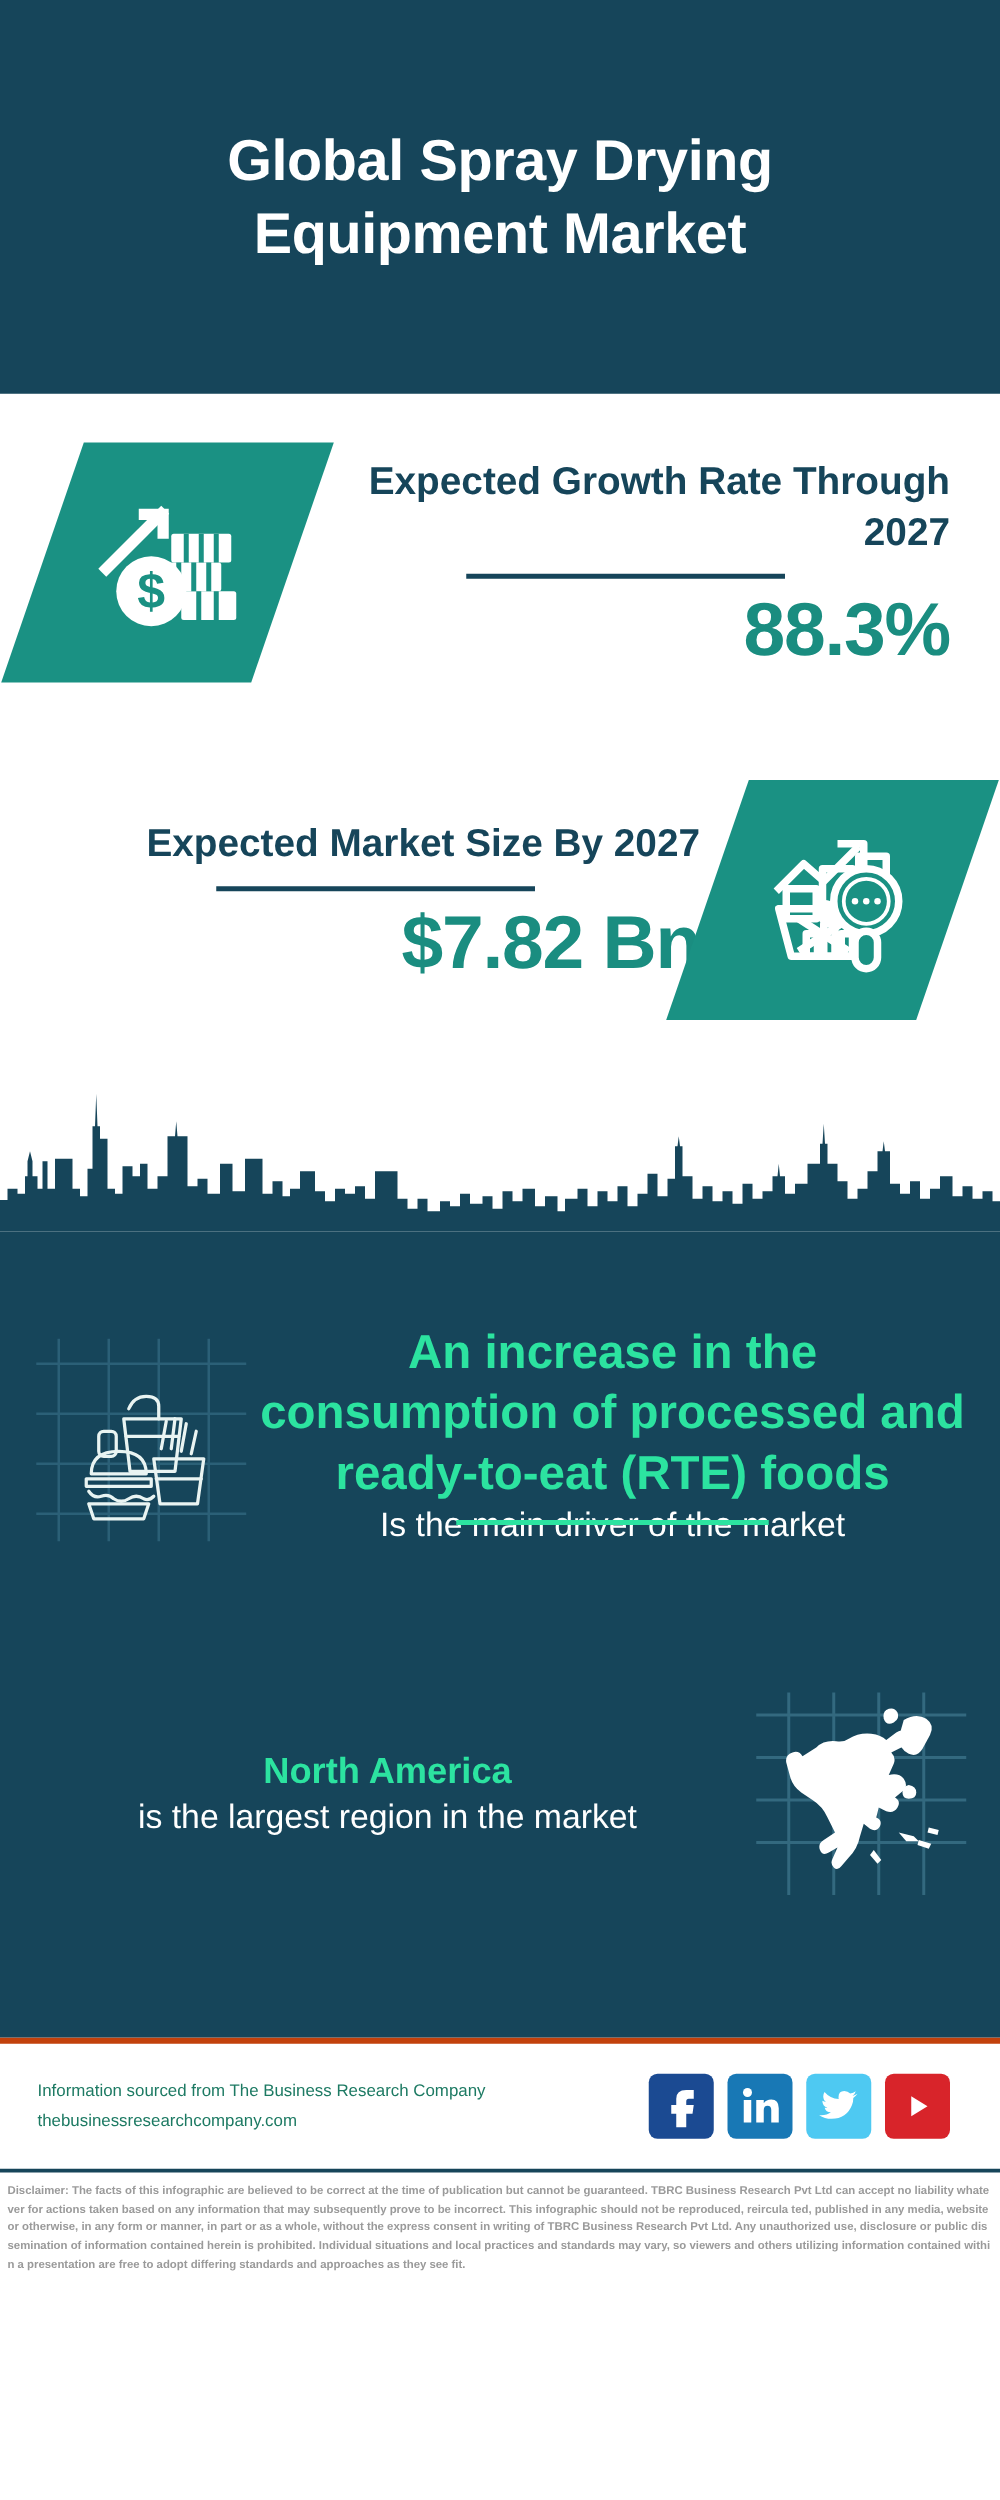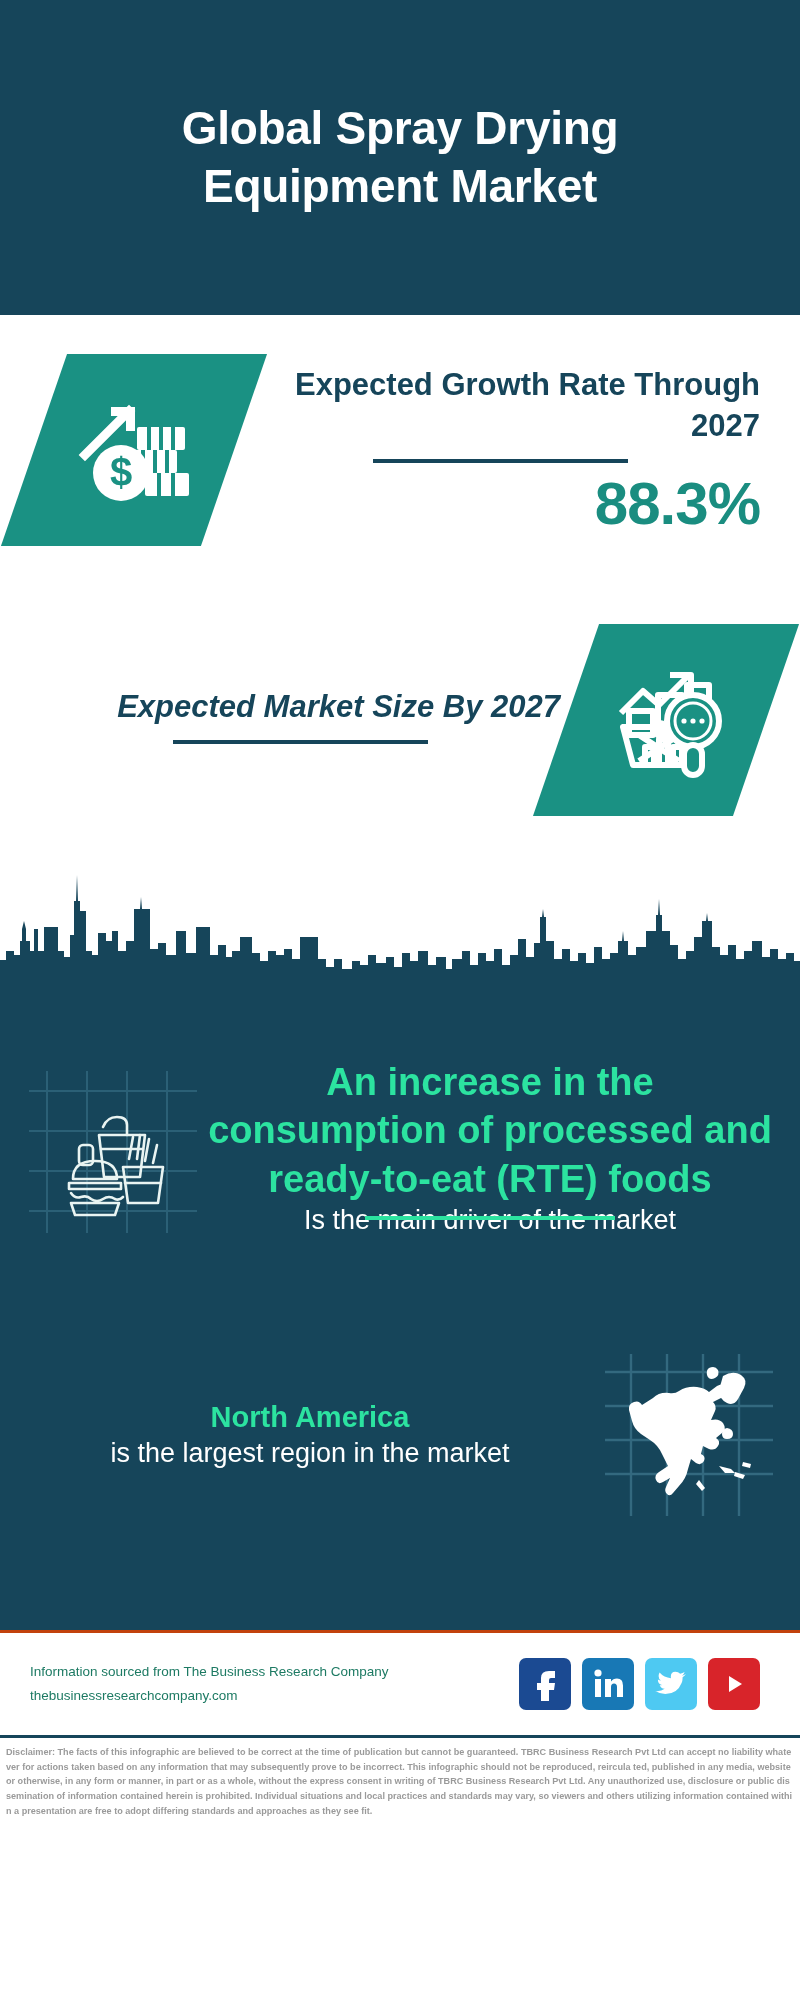--- a/index.html
+++ b/index.html
@@ -29,21 +29,21 @@
     letter-spacing:-0.3px;
   }
 
   
   .stat-row {
     display:flex; align-items:center;
     height:270px;
     padding:0 34px;
   }
   .stat-row.right { justify-content:flex-start; }
-  .stat-row.left  { justify-content:flex-start;font-style:italic; }
+  .stat-row.left  { justify-content:flex-start; }
 
   .icon-tile {
     width:200px; height:192px;
     background:#1a9183;
     transform:skewX(-19deg);
     display:flex; align-items:center; justify-content:center;
     flex:0 0 auto;
   }
   .icon-tile > svg { transform:skewX(19deg); }
 
@@ -105,21 +105,21 @@
     line-height:1.3;
   }
   .panel-divider {
     width:250px; height:4px; background:#2ce3a0;
     margin:0 auto;
     position:relative; top:-22px;
   }
 
   
   .footer {
-    border-top:3px solid #c2410c;
+    border-top:5px solid #c2410c;
     height:105px;
     display:flex; align-items:center;
     padding:0 30px;
     background:#fff;
   }
   .footer-text { flex:1 1 auto; }
   .footer-line {
     color:#1d7a63;
     font-size:13.5px;
     line-height:1.75;
@@ -188,20 +188,21 @@
       <div class="stat-label">Expected Growth Rate Through 2027</div>
       <div class="stat-divider"></div>
       <div class="stat-value">88.3%</div>
     </div>
   </div>
 
   <div class="stat-row left">
     <div class="stat-text">
       <div class="stat-label">Expected Market Size By 2027</div>
       <div class="stat-divider"></div>
+      <div class="stat-value">$7.82 Bn</div>
     </div>
     <div class="icon-tile">
       <svg width="130" height="130" viewBox="0 0 130 130" aria-hidden="true">
         <g fill="none" stroke="#ffffff" stroke-width="6" stroke-linejoin="round">
           <path d="M20 58 L42 36 L58 50 L86 22"></path>
           <path d="M72 20 L90 20 L90 38" stroke-linecap="square"></path>
           <rect x="28" y="56" width="24" height="24"></rect>
           <rect x="57" y="40" width="24" height="40"></rect>
           <rect x="86" y="30" width="22" height="50"></rect>
           <path d="M22 72 L96 72 L86 110 L32 110 Z"></path>

